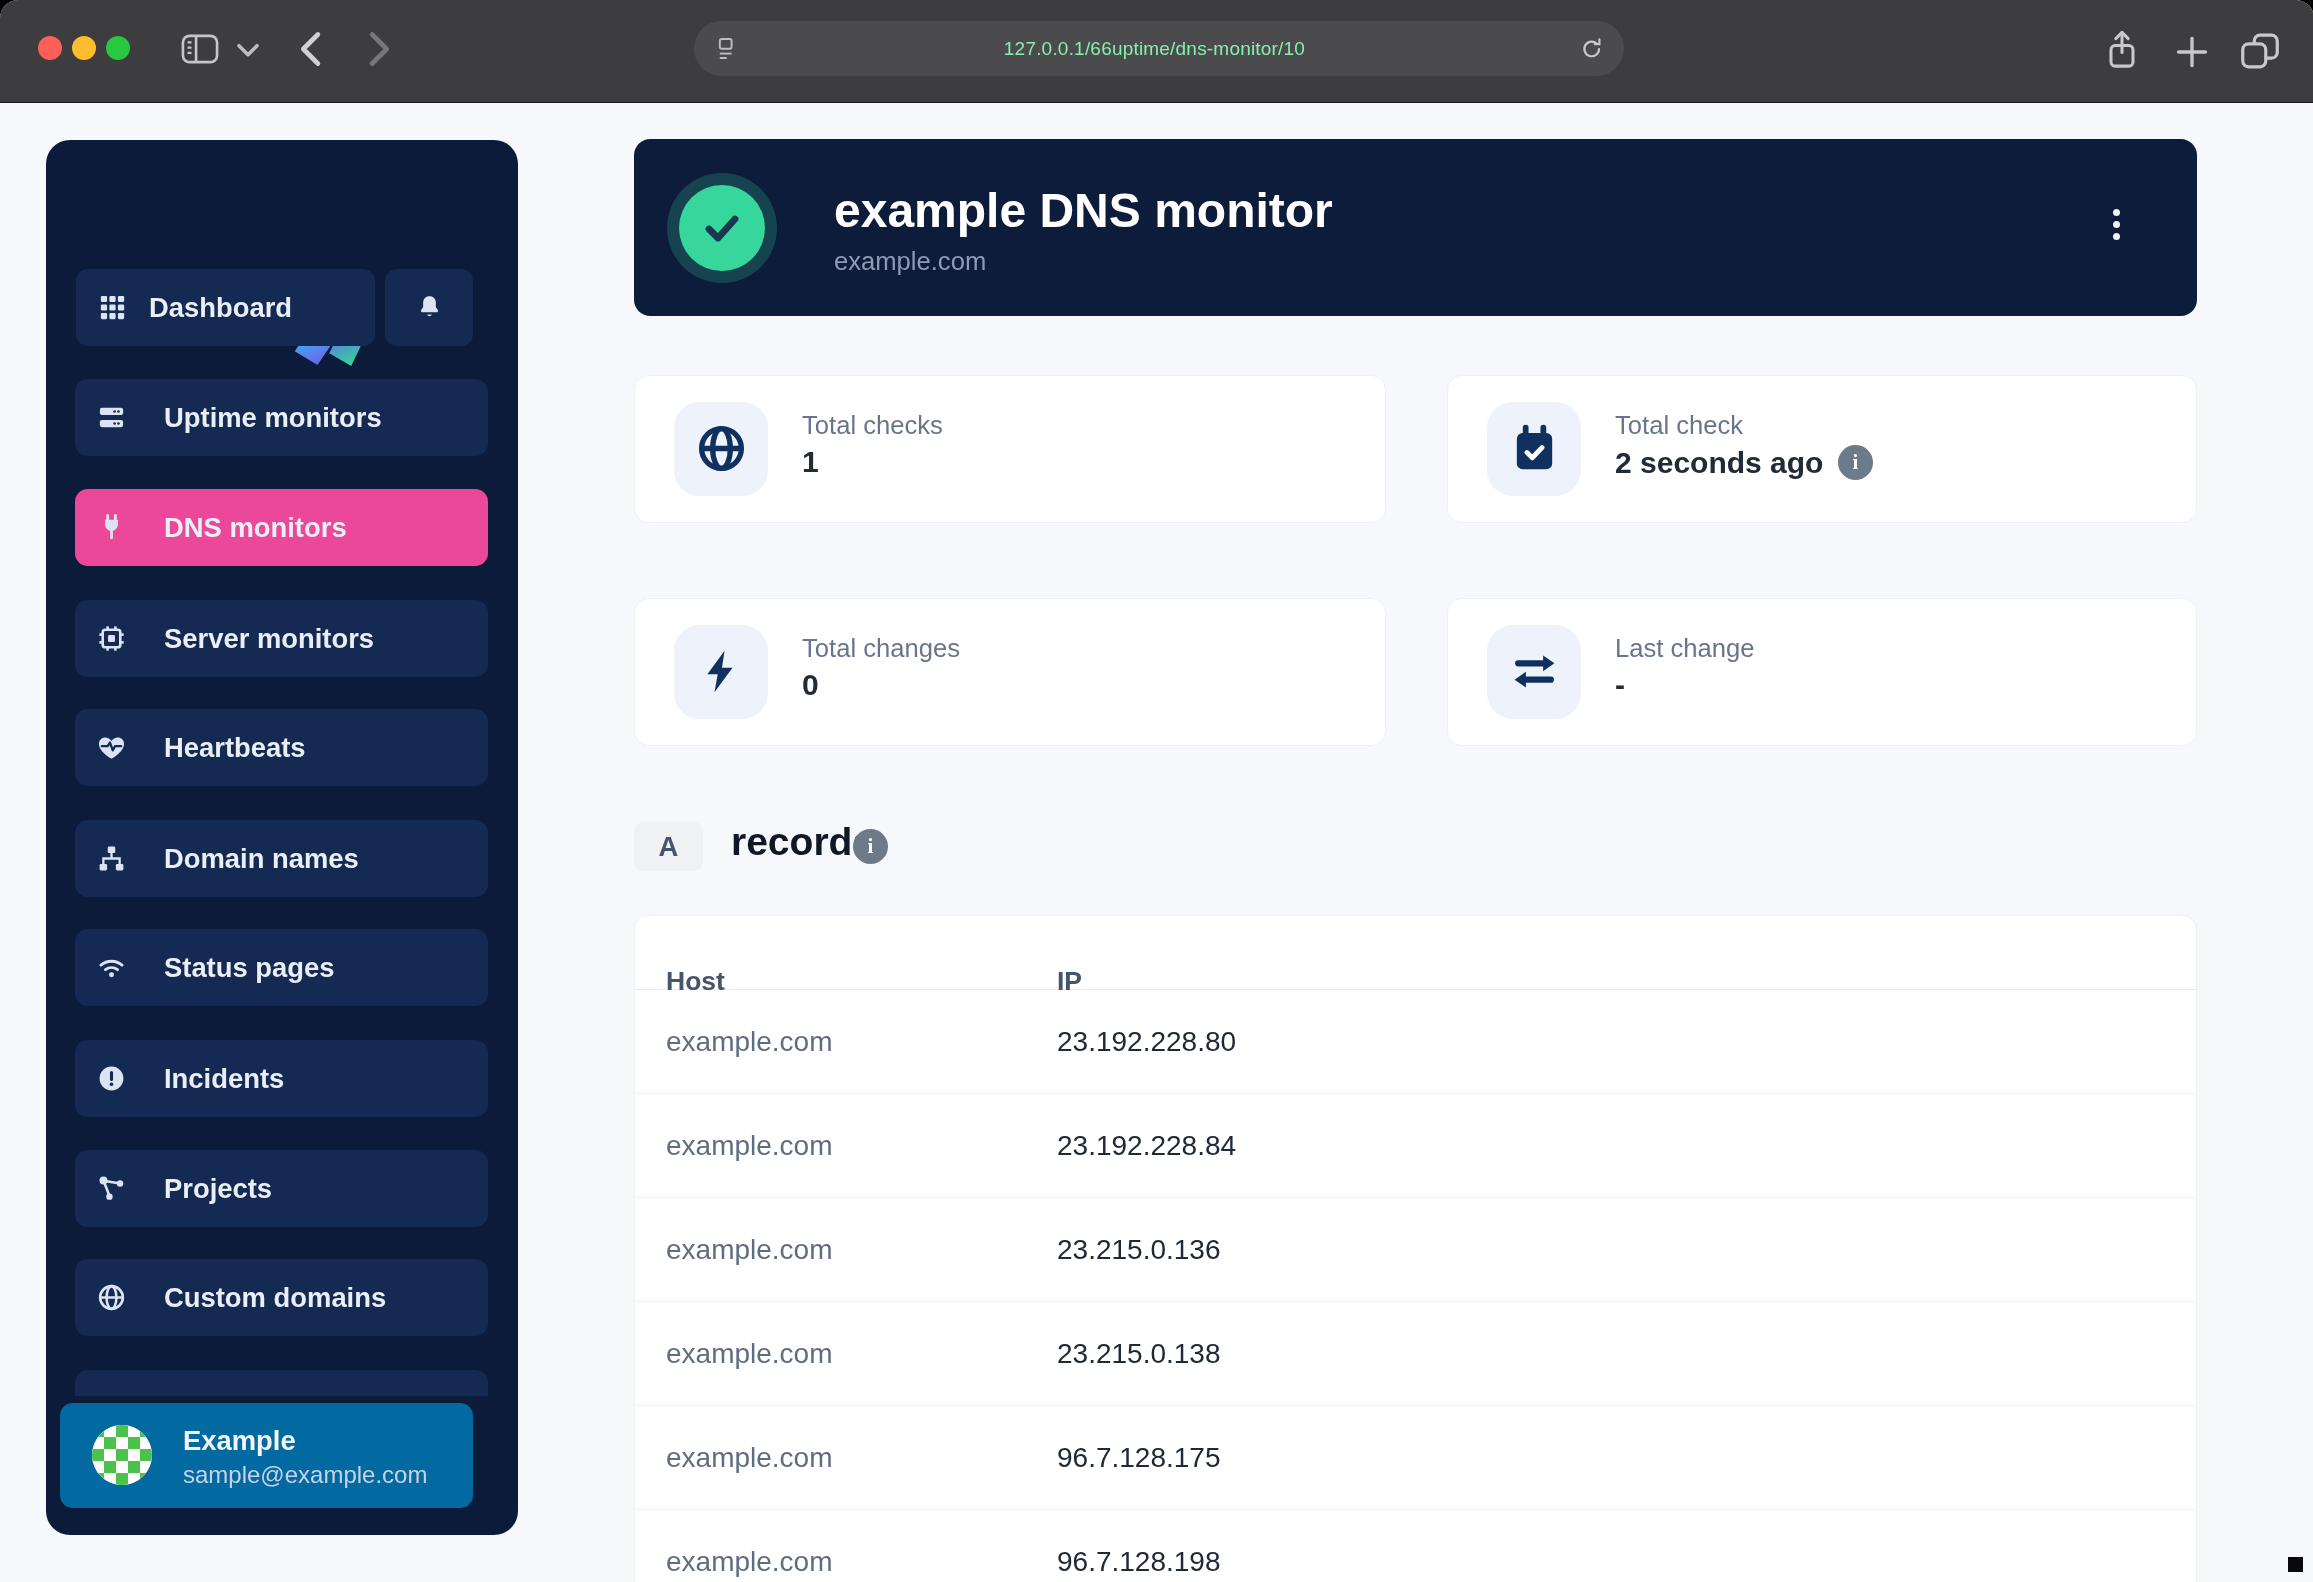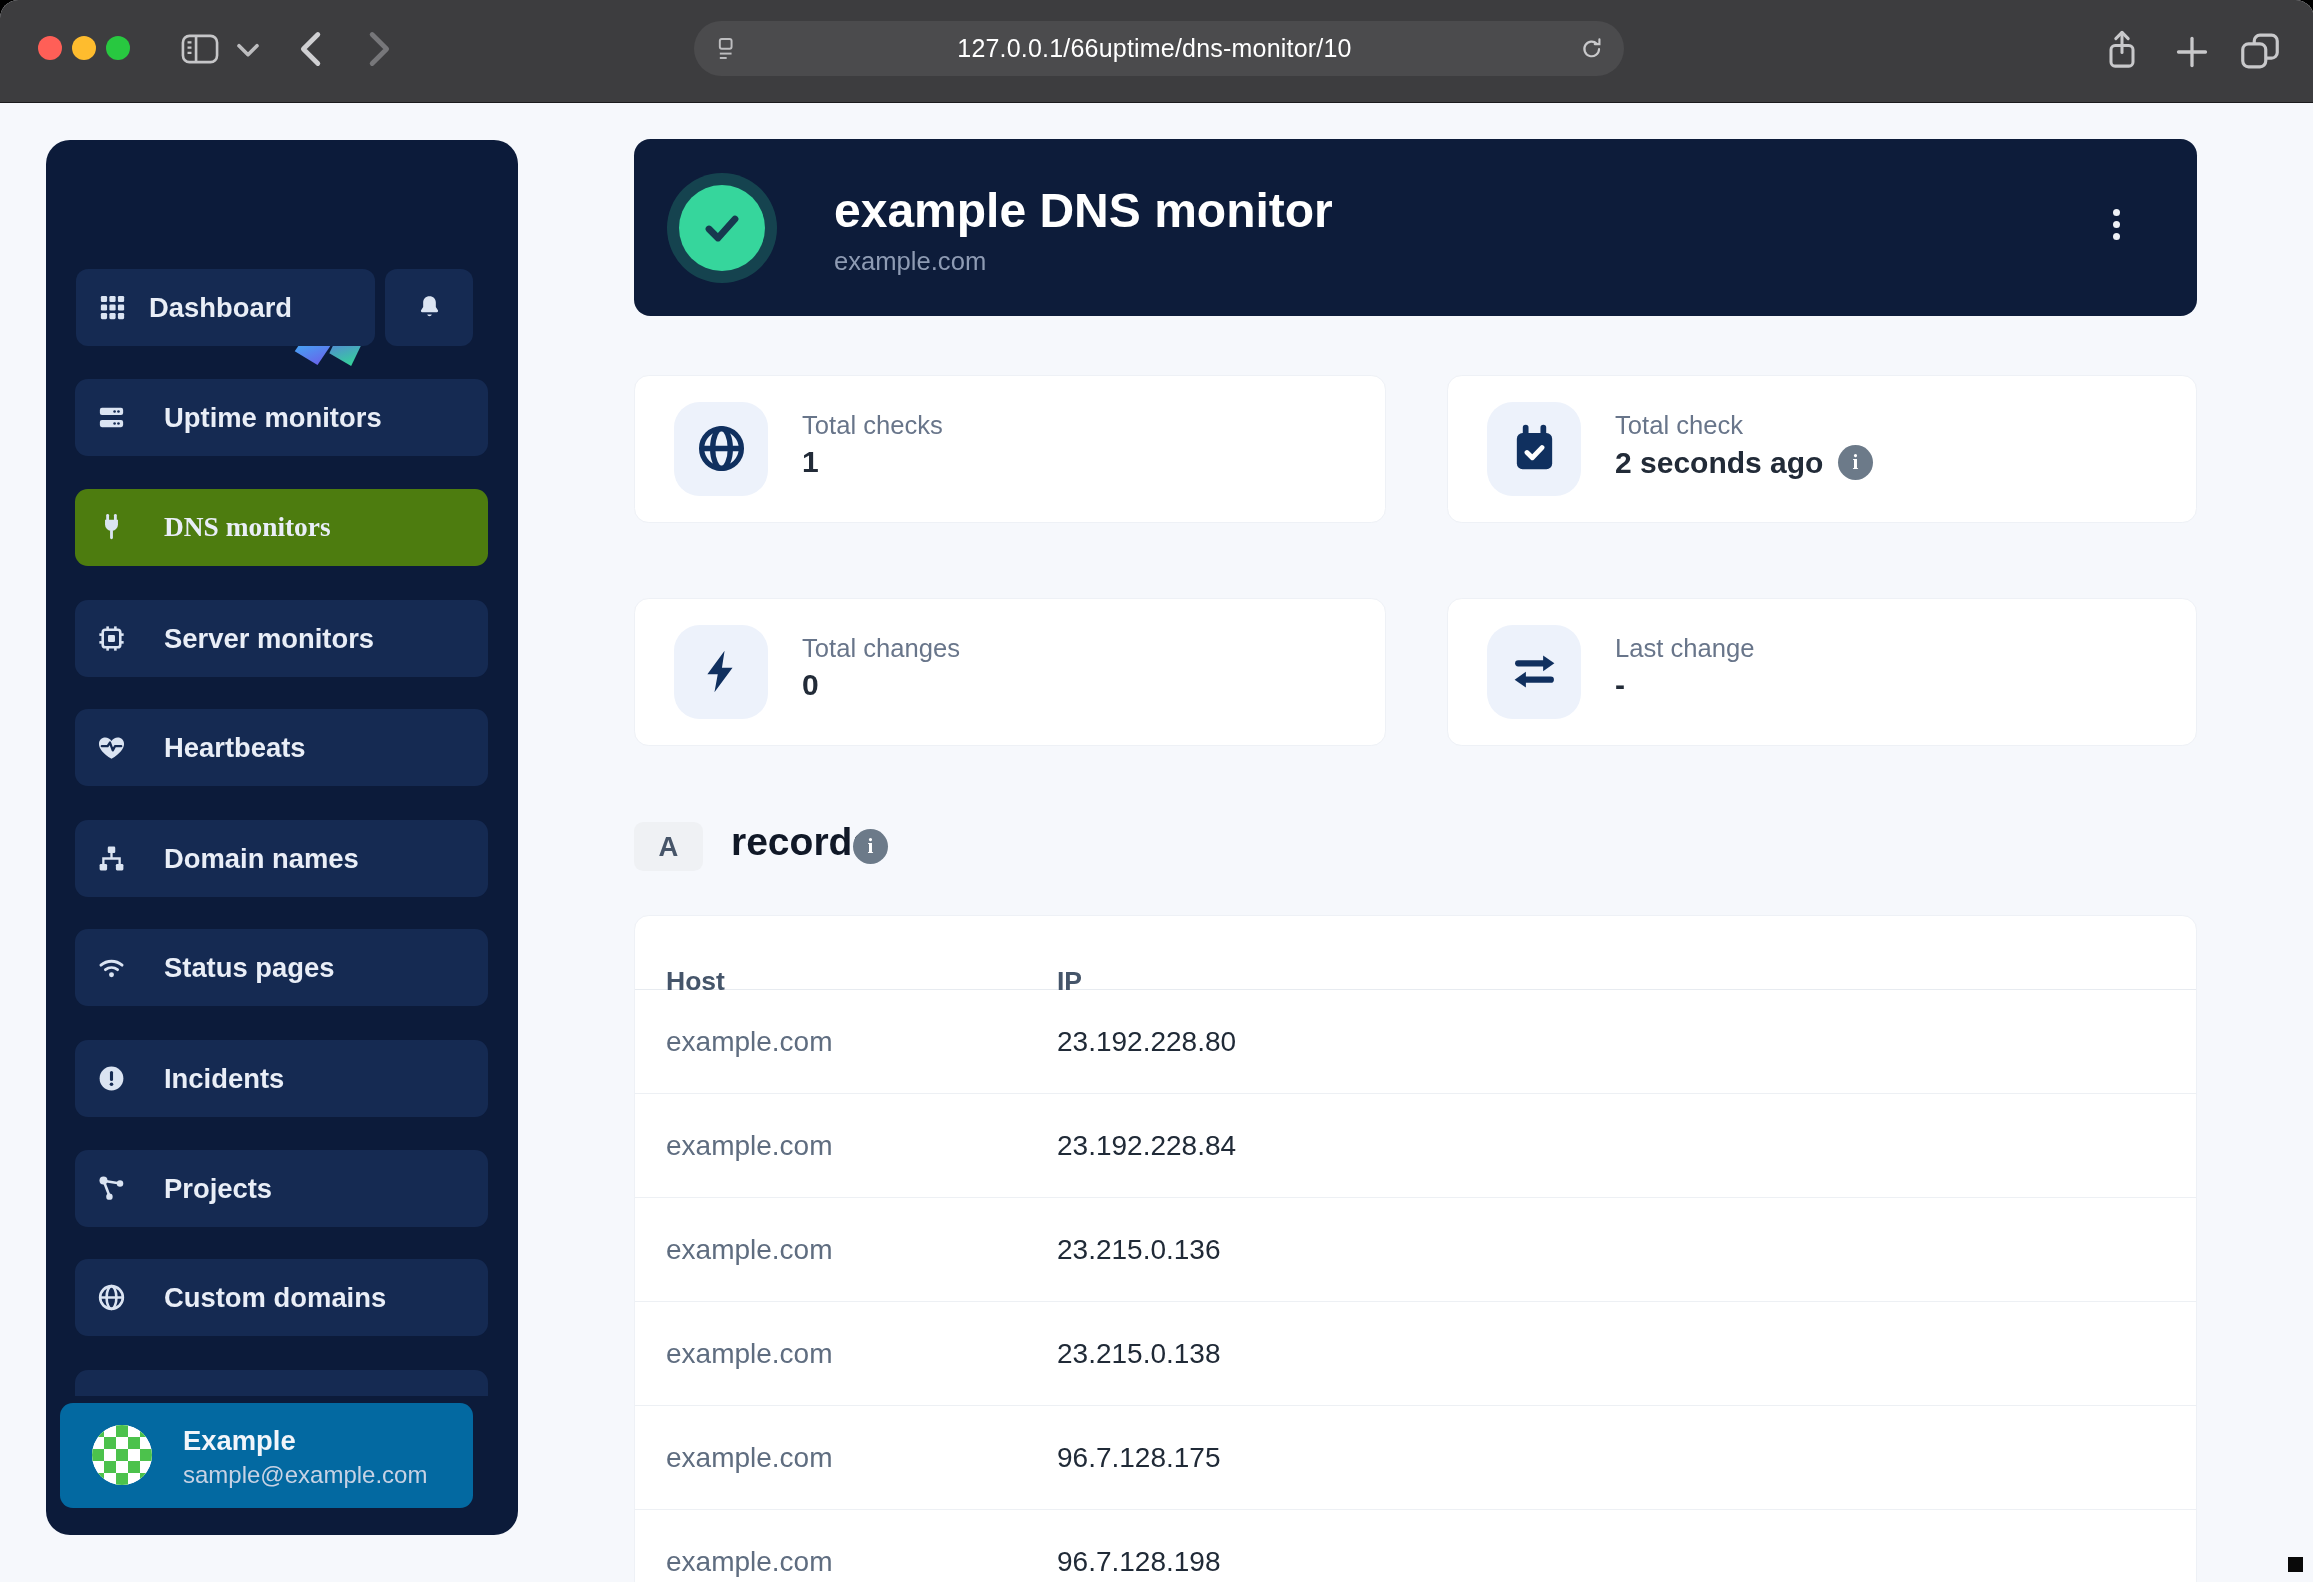--- a/index.html
+++ b/index.html
@@ -12,36 +12,36 @@
   .chrome { position:absolute; left:0; top:0; width:2314px; height:103px;
             background:#3d3d3f; border-bottom:1.8px solid #1b1b1d; }
   .tlight { position:absolute; top:36px; width:24px; height:24px; border-radius:50%; }
   .tlight.red { left:38px; background:#ff5f57; }
   .tlight.yellow { left:72px; background:#febc2e; }
   .tlight.green { left:106px; background:#28c840; }
   .chrome-btn { position:absolute; color:#c6c6c8; }
   .chrome svg { display:block; }
   .urlbar { position:absolute; left:694px; top:21px; width:930px; height:55px;
             background:#4b4b4d; border-radius:27.4px; display:flex; align-items:center; }
-  .url-text { position:absolute; left:0; right:9px; text-align:center; color:#ffffff;
-              font-size:25px; letter-spacing:0.2px; }
+  .url-text { position:absolute; left:0; right:9px; text-align:center; color:#86efac;
+              font-size:19px; letter-spacing:0.2px; }
   .reader-icon { position:absolute; left:18.3px; top:13.7px; color:#bdbdbf; }
   .reload-icon { position:absolute; right:18.3px; top:13.7px; color:#c9c9cb; }
 
   
   .sidebar { position:absolute; left:46px; top:140px; width:472px; height:1395px;
              background:#0c1b3a; border-radius:24px; overflow:hidden; }
   .logo { position:absolute; left:236px; top:146px; }
   .dash-btn { position:absolute; left:30px; top:129px; width:299px; height:77px;
               background:#152a52; border-radius:12px; display:flex; align-items:center; }
   .bell-btn { position:absolute; left:339px; top:129px; width:88px; height:77px;
               background:#152a52; border-radius:12px; display:flex; align-items:center; justify-content:center; }
   .nav-item { position:absolute; left:29px; width:413px; height:77px; background:#152a52;
               border-radius:12.8px; display:flex; align-items:center;gap:16px; }
-  .nav-item.active { background:#4d7c0f;font-family:Liberation Serif, serif; }
+  .nav-item.active { background:#ec4899; }
   .nav-icon { margin-left:20px; width:33px; height:33px; color:#dbe4f2; flex:0 0 auto;
               display:flex; align-items:center; justify-content:center; }
   .nav-label { margin-left:20px; color:#e9eef7; font-size:27.4px; font-weight:600; white-space:nowrap; }
   .nav-partial { position:absolute; left:29px; top:1230px; width:413px; height:25.6px;
                  background:#152a52; border-radius:12.8px 12.8px 0 0; }
   .user-card { position:absolute; left:14px; top:1263px; width:413px; height:105px;
                background:#0369a1; border-radius:12.8px; }
   .avatar { position:absolute; left:32px; top:22px; width:60px; height:60px; border-radius:50%;
             overflow:hidden; background:#fff; }
   .user-name { position:absolute; left:123px; top:22px; color:#f2f5fa; font-size:27.4px; font-weight:700; }

